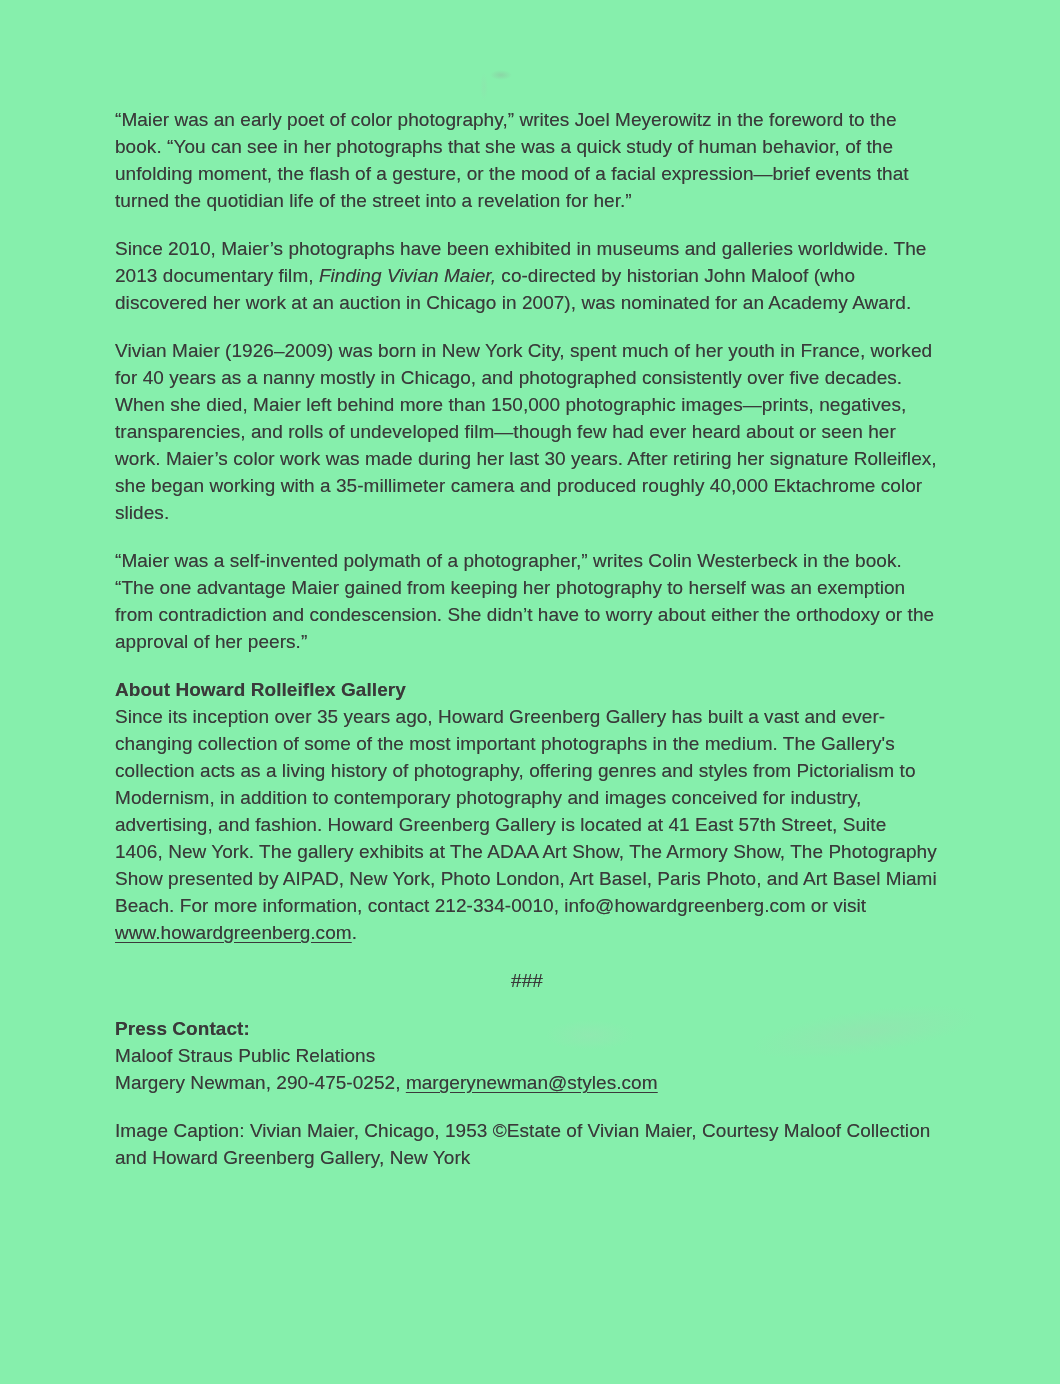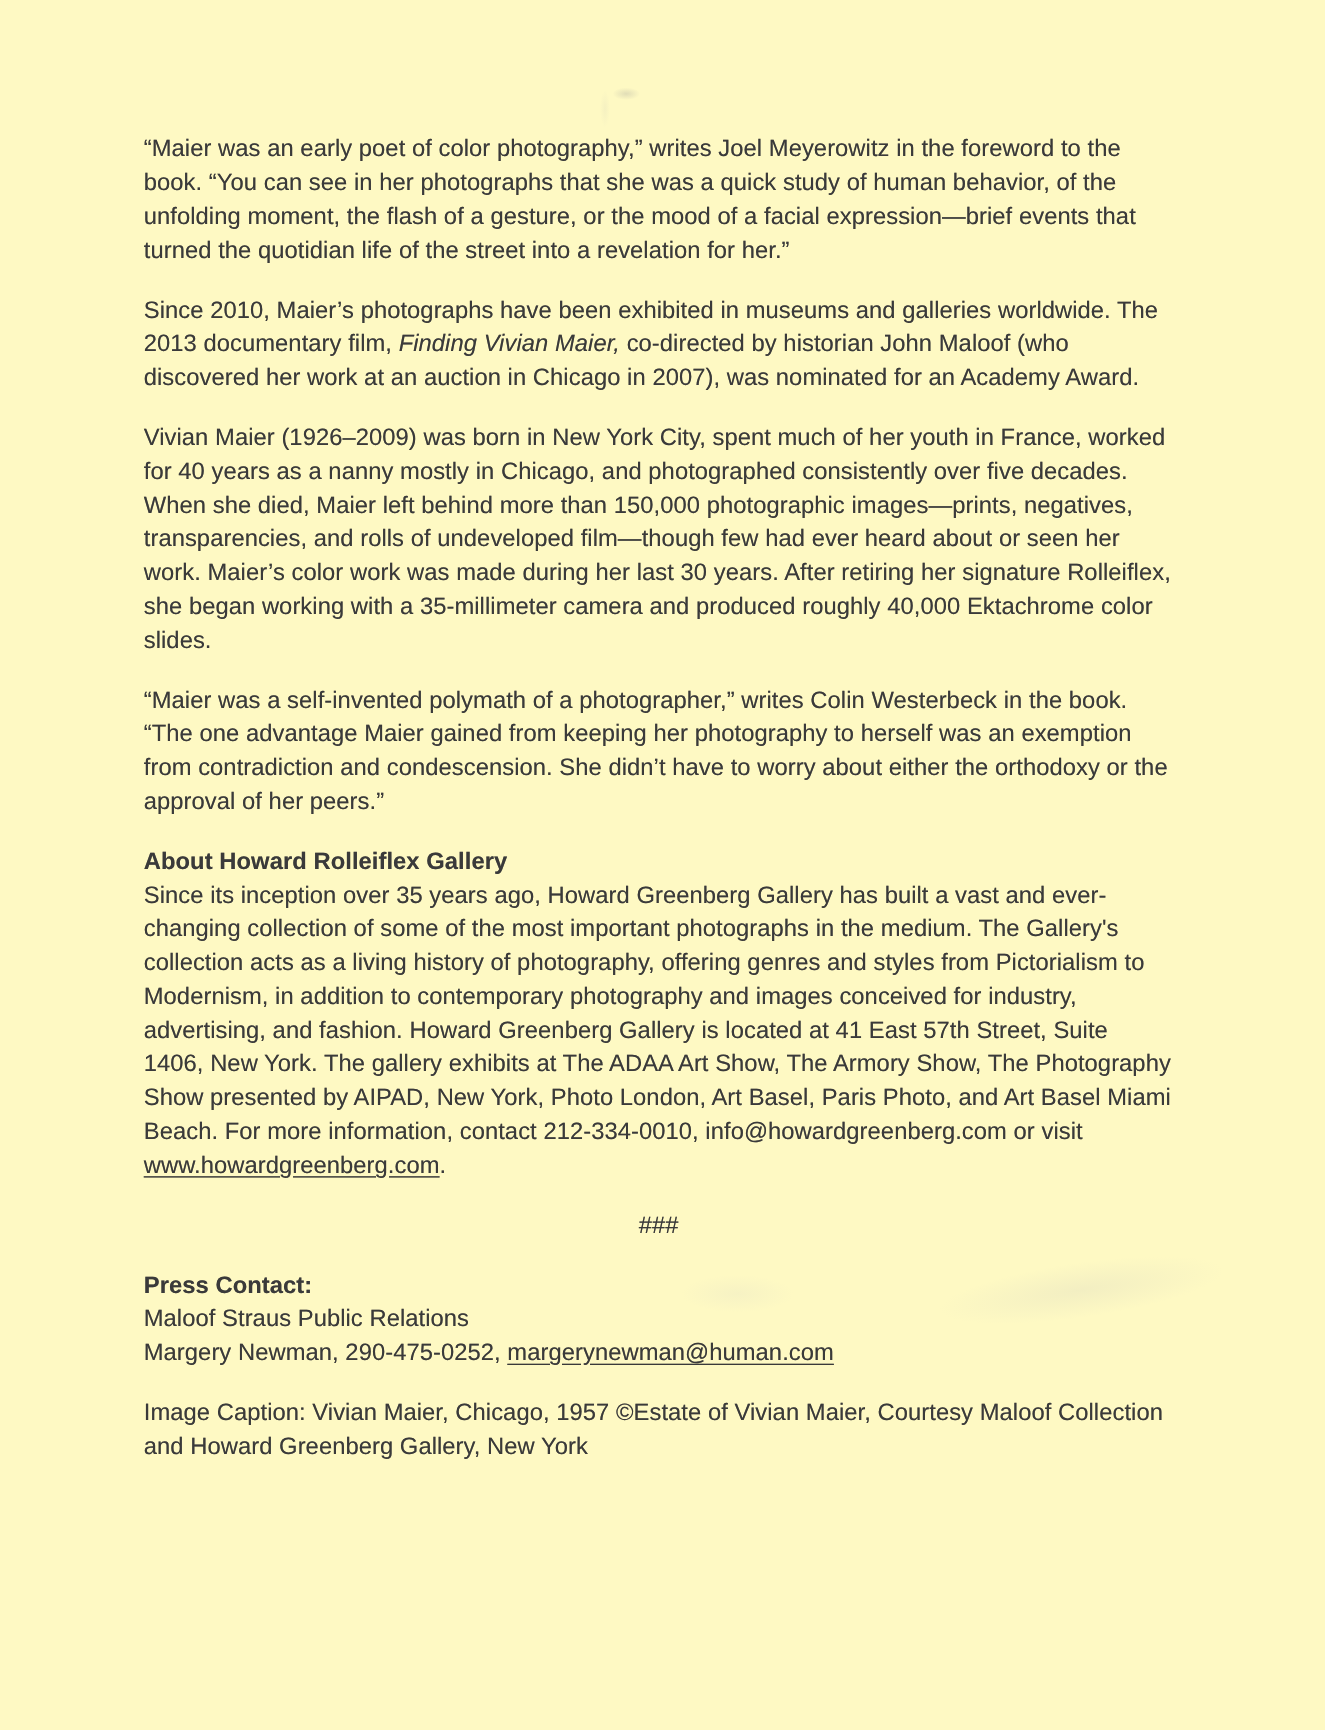--- a/index.html
+++ b/index.html
@@ -4,21 +4,21 @@
 <style>
   html, body {
     margin: 0;
     padding: 0;
     background: #ffffff;
   }
   .page {
     position: relative;
     width: 1060px;
     height: 1384px;
-    background: #fef9c3;
+    background: #86efac;
     overflow: hidden;
     font-family: "Liberation Sans", "DejaVu Sans", sans-serif;
   }
   .content {
     position: absolute;
     left: 115px;
     top: 106px;
     width: 824px;
     font-size: 19px;
     line-height: 27px;
@@ -70,16 +70,16 @@
   <div class="content">
       <div class="block para"><span>“Maier was an early poet of color photography,” writes Joel Meyerowitz in the foreword to the book. “You can see in her photographs that she was a quick study of human behavior, of the unfolding moment, the flash of a gesture, or the mood of a facial expression—brief events that turned the quotidian life of the street into a revelation for her.”</span></div>
       <div class="block para"><span>Since 2010, Maier’s photographs have been exhibited in museums and galleries worldwide. The 2013 documentary film, </span><span class="it">Finding Vivian Maier,</span><span> co-directed by historian John Maloof (who discovered her work at an auction in Chicago in 2007), was nominated for an Academy Award.</span></div>
       <div class="block para"><span>Vivian Maier (1926–2009) was born in New York City, spent much of her youth in France, worked for 40 years as a nanny mostly in Chicago, and photographed consistently over five decades. When she died, Maier left behind more than 150,000 photographic images—prints, negatives, transparencies, and rolls of undeveloped film—though few had ever heard about or seen her work. Maier’s color work was made during her last 30 years. After retiring her signature Rolleiflex, she began working with a 35-millimeter camera and produced roughly 40,000 Ektachrome color slides.</span></div>
       <div class="block para"><span>“Maier was a self-invented polymath of a photographer,” writes Colin Westerbeck in the book. “The one advantage Maier gained from keeping her photography to herself was an exemption from contradiction and condescension. She didn’t have to worry about either the orthodoxy or the approval of her peers.”</span></div>
       <div class="block para"><span class="bd">About Howard Rolleiflex Gallery</span></div>
       <div class="block line"><span>Since its inception over 35 years ago, Howard Greenberg Gallery has built a vast and ever-changing collection of some of the most important photographs in the medium. The Gallery's collection acts as a living history of photography, offering genres and styles from Pictorialism to Modernism, in addition to contemporary photography and images conceived for industry, advertising, and fashion. Howard Greenberg Gallery is located at 41 East 57th Street, Suite 1406, New York. The gallery exhibits at The ADAA Art Show, The Armory Show, The Photography Show presented by AIPAD, New York, Photo London, Art Basel, Paris Photo, and Art Basel Miami Beach. For more information, contact 212-334-0010, info@howardgreenberg.com or visit </span><span class="un">www.howardgreenberg.com</span><span>.</span></div>
       <div class="block center"><span>###</span></div>
       <div class="block para"><span class="bd">Press Contact:</span></div>
       <div class="block line"><span>Maloof Straus Public Relations</span></div>
-      <div class="block line"><span>Margery Newman, 290-475-0252, </span><span class="un">margerynewman@human.com</span></div>
-      <div class="block para"><span>Image Caption: Vivian Maier, Chicago, 1957 ©Estate of Vivian Maier, Courtesy Maloof Collection and Howard Greenberg Gallery, New York</span></div>
+      <div class="block line"><span>Margery Newman, 290-475-0252, </span><span class="un">margerynewman@styles.com</span></div>
+      <div class="block para"><span>Image Caption: Vivian Maier, Chicago, 1953 ©Estate of Vivian Maier, Courtesy Maloof Collection and Howard Greenberg Gallery, New York</span></div>
     </div>
 </div>
 
 </body></html>

